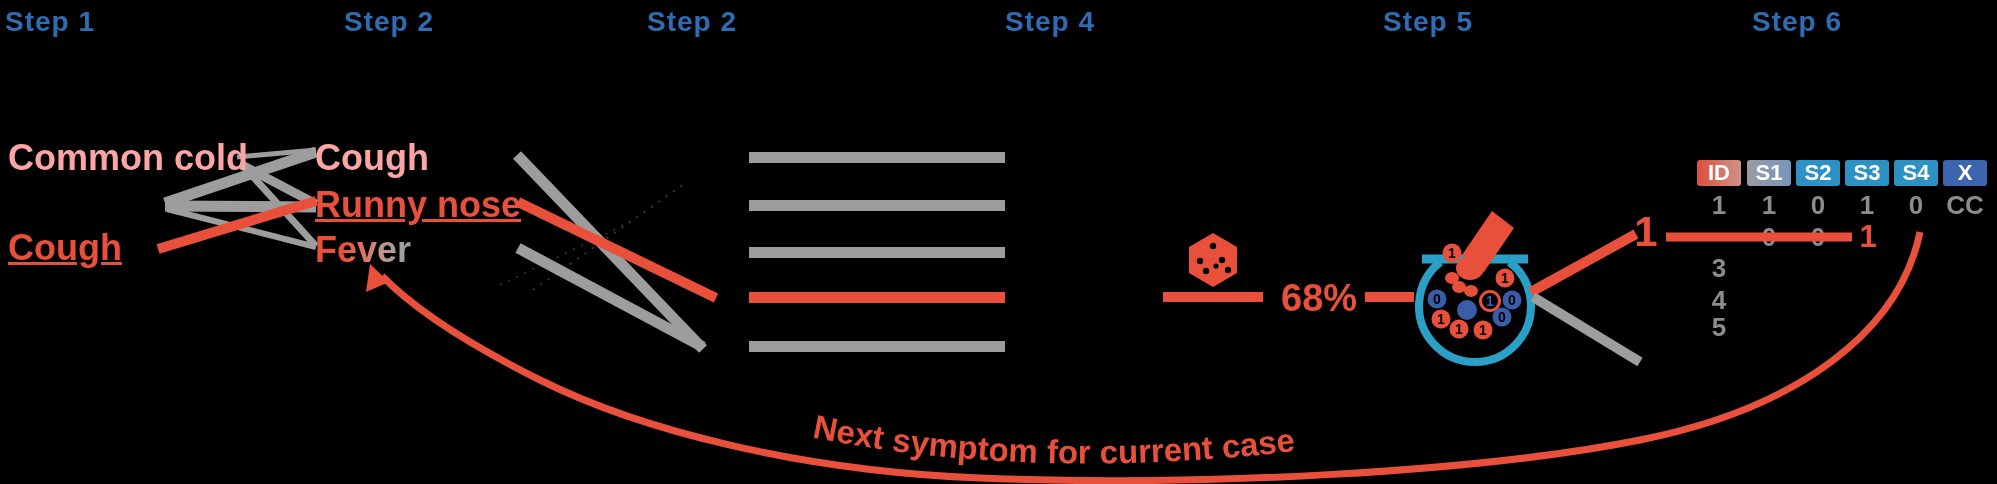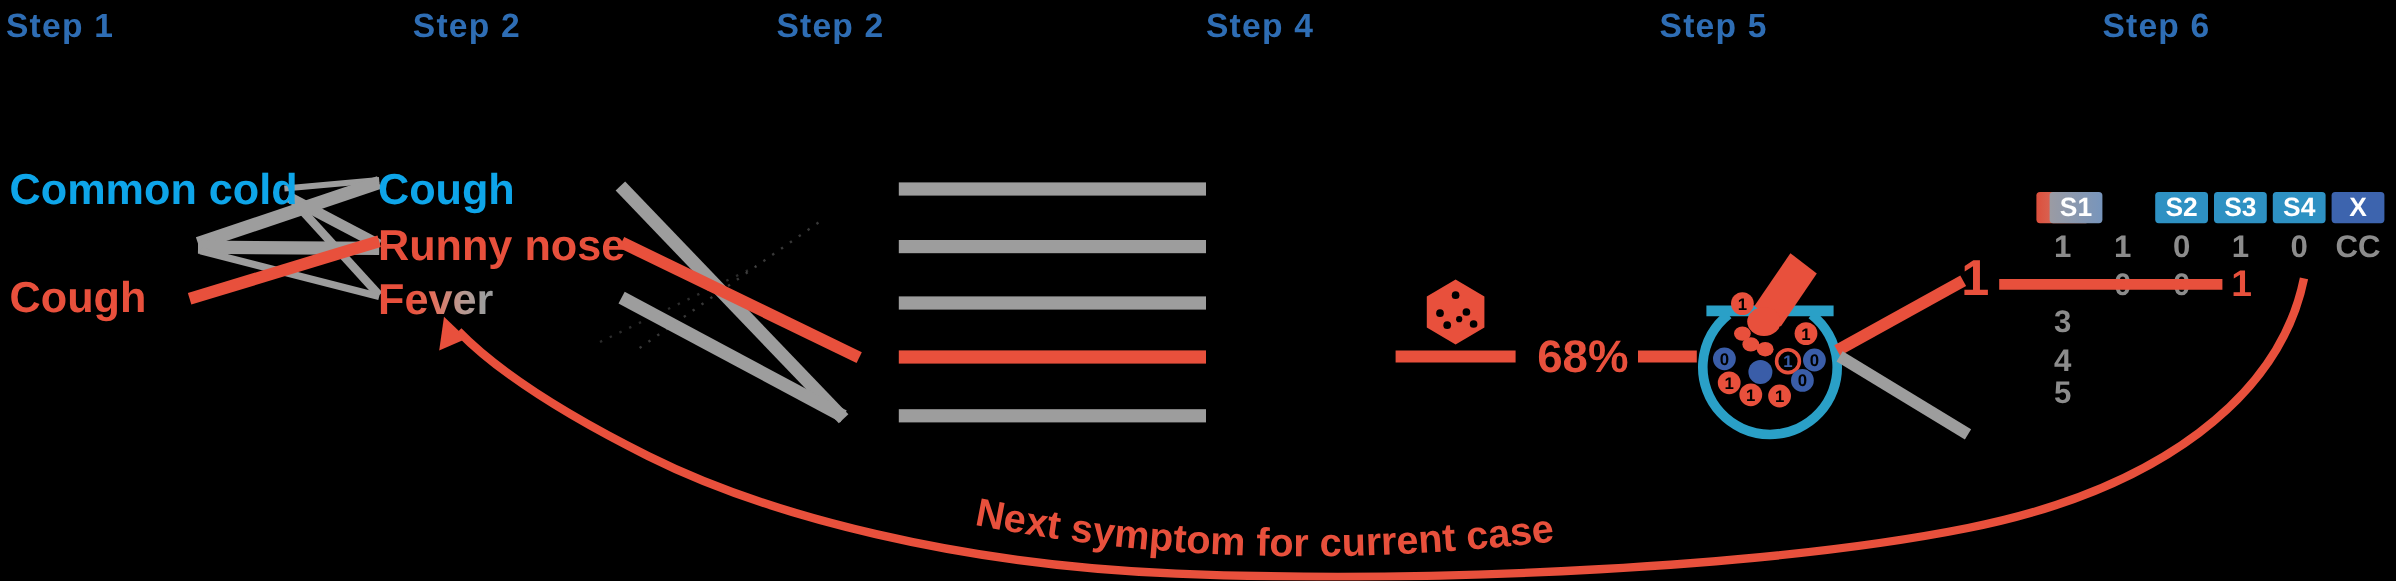--- a/index.html
+++ b/index.html
@@ -2,22 +2,22 @@
 <html><head>
 <meta charset="utf-8">
 <style>
   html,body{margin:0;padding:0;background:#000;}
   #stage{position:relative;width:1997px;height:484px;background:#000;overflow:hidden;
          font-family:"Liberation Sans", sans-serif;}
   .abs{position:absolute;white-space:nowrap;}
   svg{position:absolute;left:0;top:0;}
   .step-title{font-size:28px;font-weight:600;letter-spacing:1px;color:#2E6DB4;line-height:1;}
   .word{font-size:36px;font-weight:600;line-height:1;}
-  .w-gray{color:#0ea5e9;}
-  .w-red{color:#E8503C;}
+  .w-gray{color:#fca5a5;}
+  .w-red{color:#E8503C;text-decoration:underline;}
   .w-fade{background:linear-gradient(90deg,#E8503C 0%,#E8503C 28%,#E3705C 48%,#BD968D 70%,#9D9D9D 92%);
           -webkit-background-clip:text;background-clip:text;color:transparent;}
   .pct{font-size:38px;font-weight:700;color:#E8503C;line-height:1;}
   .drawn{font-size:42px;font-weight:700;color:#E8503C;line-height:1;transform:translateX(-50%);}
   .placed{font-size:31px;font-weight:700;color:#E8503C;line-height:1;transform:translateX(-50%);}
   .hdr{position:absolute;top:160px;width:44px;height:26px;border-radius:3px;color:#fff;
        font-size:22px;font-weight:600;text-align:center;line-height:26px;}
   .hdr-blue{background:#2E91C3;}
   .hdr-x{background:#3D64AE;}
   .hdr-id{background:linear-gradient(90deg,#DC4F3C,#CE9489);}
@@ -140,21 +140,21 @@
 
   <div class="abs word w-gray" style="left:315px;top:140px;">Cough</div>
   <div class="abs word w-red" style="left:315px;top:187px;">Runny nose</div>
   <div class="abs word w-fade" style="left:315px;top:232px;">Fever</div>
 
   <div class="abs pct" style="left:1281px;top:279px;">68%</div>
 
   <div class="abs drawn" style="left:1646px;top:211px;">1</div>
 
   <div class="hdr hdr-id" style="left:1697px;">ID</div>
-  <div class="hdr hdr-s1" style="left:1708px;">S1</div>
+  <div class="hdr hdr-s1" style="left:1747px;">S1</div>
   <div class="hdr hdr-blue" style="left:1796px;">S2</div>
   <div class="hdr hdr-blue" style="left:1845px;">S3</div>
   <div class="hdr hdr-blue" style="left:1894px;">S4</div>
   <div class="hdr hdr-x" style="left:1943px;">X</div>
 
   <div class="val" style="left:1719px;top:192px;">1</div>
   <div class="val" style="left:1769px;top:192px;">1</div>
   <div class="val" style="left:1818px;top:192px;">0</div>
   <div class="val" style="left:1867px;top:192px;">1</div>
   <div class="val" style="left:1916px;top:192px;">0</div>

